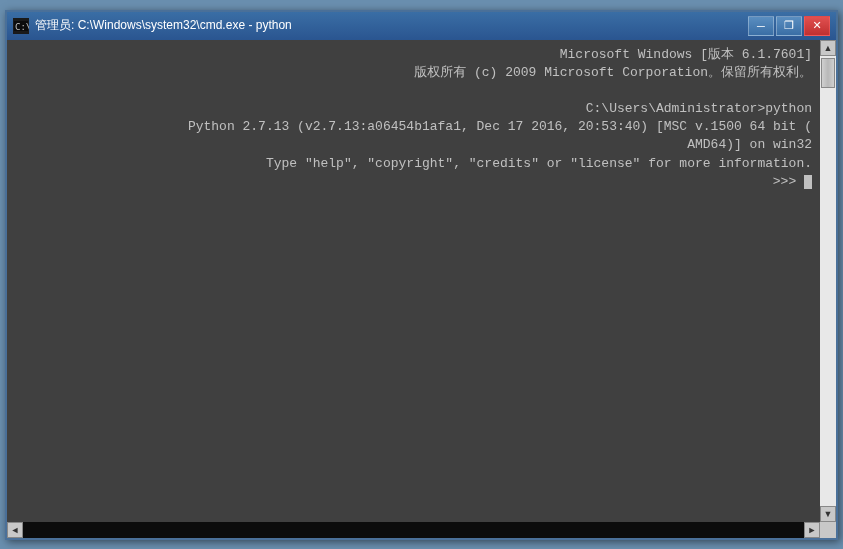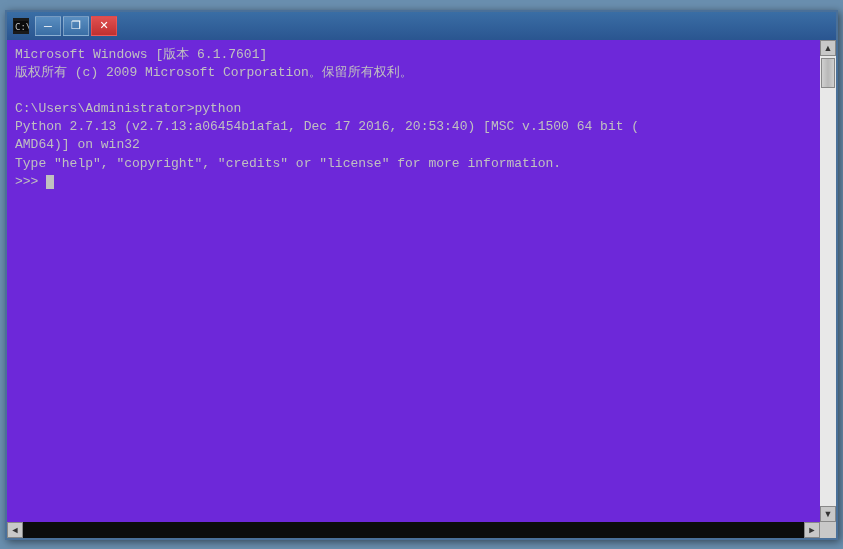--- a/index.html
+++ b/index.html
@@ -82,29 +82,30 @@
     }
 
     .window-content {
       display: flex;
       flex: 1;
       overflow: hidden;
     }
 
     .terminal {
       flex: 1;
-      background: #6d28d9;
+      background: #404040;
       color: #c0c0c0;
       font-family: 'Lucida Console', 'Courier New', monospace;
       font-size: 13px;
       line-height: 1.4;
       padding: 6px 8px;
       overflow: hidden;
       white-space: pre-wrap;
       word-break: break-all;
+      text-align: right;
     }
 
     .scrollbar {
       width: 16px;
       background: #c8c8c8;
       display: flex;
       flex-direction: column;
       align-items: center;
       flex-shrink: 0;
     }
@@ -196,20 +197,21 @@
 <div class="window">
 
   <div class="title-bar">
     <div class="title-bar-icon">
       <svg viewBox="0 0 16 16" fill="none">
         <rect x="0" y="0" width="16" height="16" fill="#1a1a1a"></rect>
         <rect x="1" y="3" width="14" height="10" fill="#0c0c0c"></rect>
         <text x="2" y="12" font-size="9" fill="#c0c0c0" font-family="monospace">C:\</text>
       </svg>
     </div>
+    <span class="title-bar-text">管理员: C:\Windows\system32\cmd.exe - python</span>
     <div class="title-bar-buttons">
       <div class="tb-btn">─</div>
       <div class="tb-btn">❐</div>
       <div class="tb-btn close">✕</div>
     </div>
   </div>
 
   <div class="window-content">
 
     <div class="terminal"><span>Microsoft Windows [版本 6.1.7601]</span>

